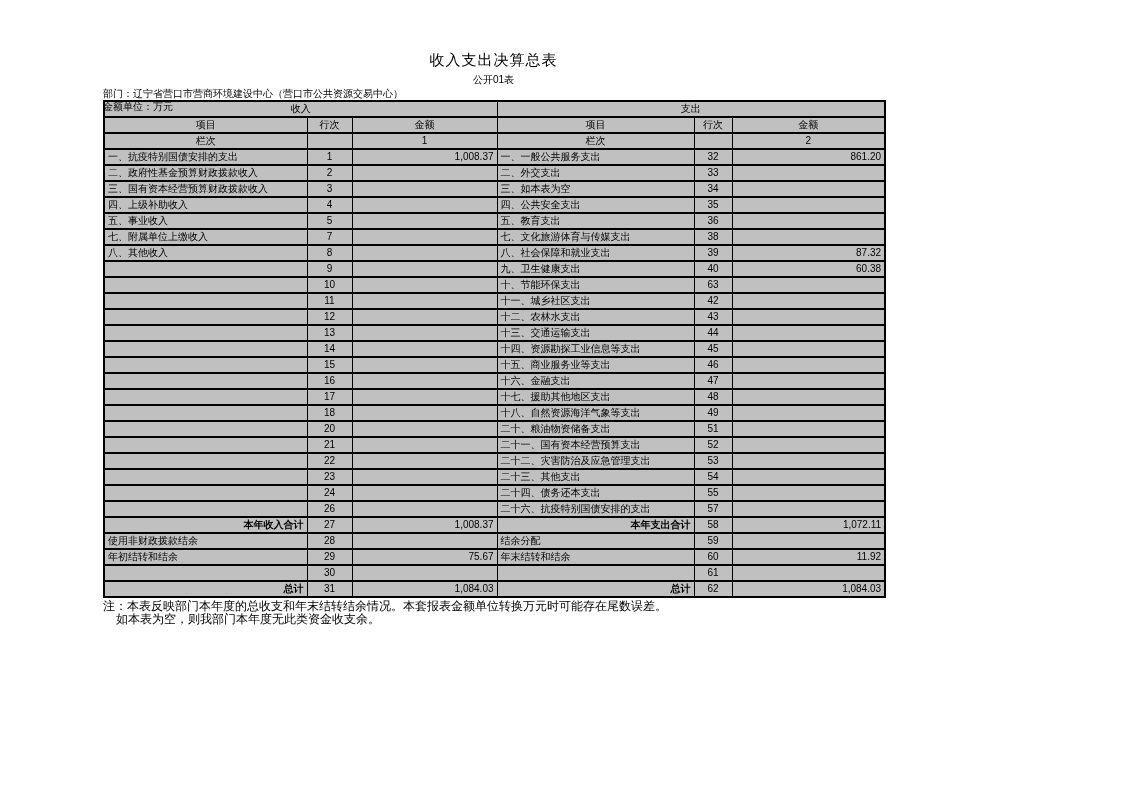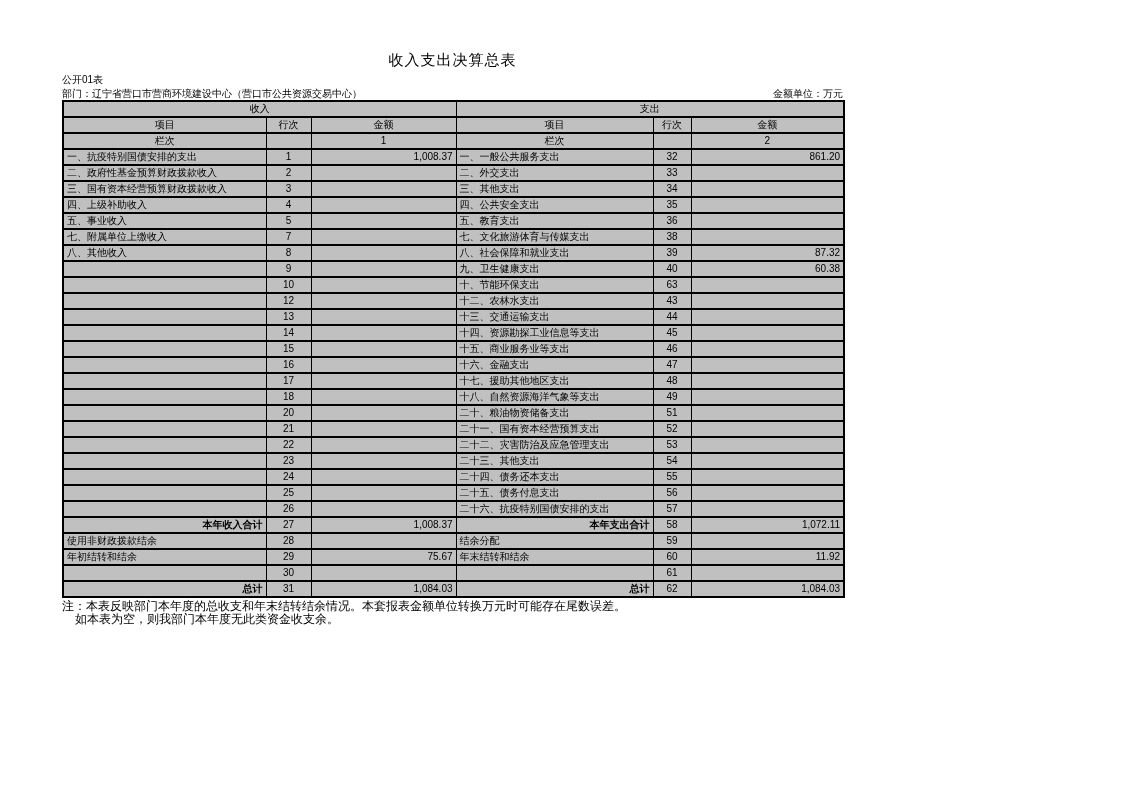--- a/index.html
+++ b/index.html
@@ -6,43 +6,44 @@
   html, body {
     margin: 0; padding: 0;
     width: 1122px; height: 793px;
     background: #ffffff;
     font-family: "Liberation Sans", "DejaVu Sans", sans-serif;
     color: #000000;
   }
   .sheet {
     position: relative;
     width: 781px;
-    margin-left: 62px;
+    margin-left: 103px;
     padding-top: 50px;
   }
   .title {
     text-align: center;
     font-size: 15px;
     letter-spacing: 1px;
     height: 20px;
     line-height: 20px;
   }
   .code-line {
-    text-align: left;
+    text-align: center;
     font-size: 10px;
     height: 14px;
     line-height: 14px;
     margin-top: 3px;
   }
   .meta-line {
     display: flex;
     justify-content: space-between;
     font-size: 10px;
     height: 13px;
     line-height: 13px;
+    flex-direction: column;
   }
   table.report {
     border-collapse: collapse;
     table-layout: fixed;
     width: 781px;
     border: 2px solid #000;
   }
   table.report th, table.report td {
     border-left: 1px solid #000;
     border-right: 1px solid #000;
@@ -125,21 +126,21 @@
           <td class="line">2</td>
           <td class="amount"></td>
           <td class="item">二、外交支出</td>
           <td class="line">33</td>
           <td class="amount"></td>
         </tr>
         <tr>
           <td class="item">三、国有资本经营预算财政拨款收入</td>
           <td class="line">3</td>
           <td class="amount"></td>
-          <td class="item">三、其他支出</td>
+          <td class="item">三、如本表为空</td>
           <td class="line">34</td>
           <td class="amount"></td>
         </tr>
         <tr>
           <td class="item">四、上级补助收入</td>
           <td class="line">4</td>
           <td class="amount"></td>
           <td class="item">四、公共安全支出</td>
           <td class="line">35</td>
           <td class="amount"></td>
@@ -179,20 +180,28 @@
         <tr>
           <td class="item"></td>
           <td class="line">10</td>
           <td class="amount"></td>
           <td class="item">十、节能环保支出</td>
           <td class="line">63</td>
           <td class="amount"></td>
         </tr>
         <tr>
           <td class="item"></td>
+          <td class="line">11</td>
+          <td class="amount"></td>
+          <td class="item">十一、城乡社区支出</td>
+          <td class="line">42</td>
+          <td class="amount"></td>
+        </tr>
+        <tr>
+          <td class="item"></td>
           <td class="line">12</td>
           <td class="amount"></td>
           <td class="item">十二、农林水支出</td>
           <td class="line">43</td>
           <td class="amount"></td>
         </tr>
         <tr>
           <td class="item"></td>
           <td class="line">13</td>
           <td class="amount"></td>
@@ -271,28 +280,20 @@
           <td class="item">二十三、其他支出</td>
           <td class="line">54</td>
           <td class="amount"></td>
         </tr>
         <tr>
           <td class="item"></td>
           <td class="line">24</td>
           <td class="amount"></td>
           <td class="item">二十四、债务还本支出</td>
           <td class="line">55</td>
-          <td class="amount"></td>
-        </tr>
-        <tr>
-          <td class="item"></td>
-          <td class="line">25</td>
-          <td class="amount"></td>
-          <td class="item">二十五、债务付息支出</td>
-          <td class="line">56</td>
           <td class="amount"></td>
         </tr>
         <tr>
           <td class="item"></td>
           <td class="line">26</td>
           <td class="amount"></td>
           <td class="item">二十六、抗疫特别国债安排的支出</td>
           <td class="line">57</td>
           <td class="amount"></td>
         </tr>

